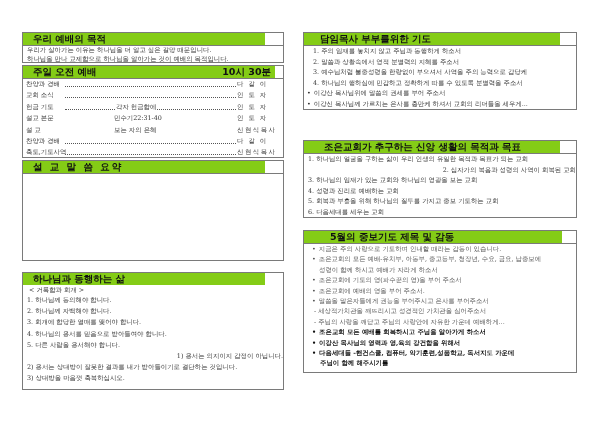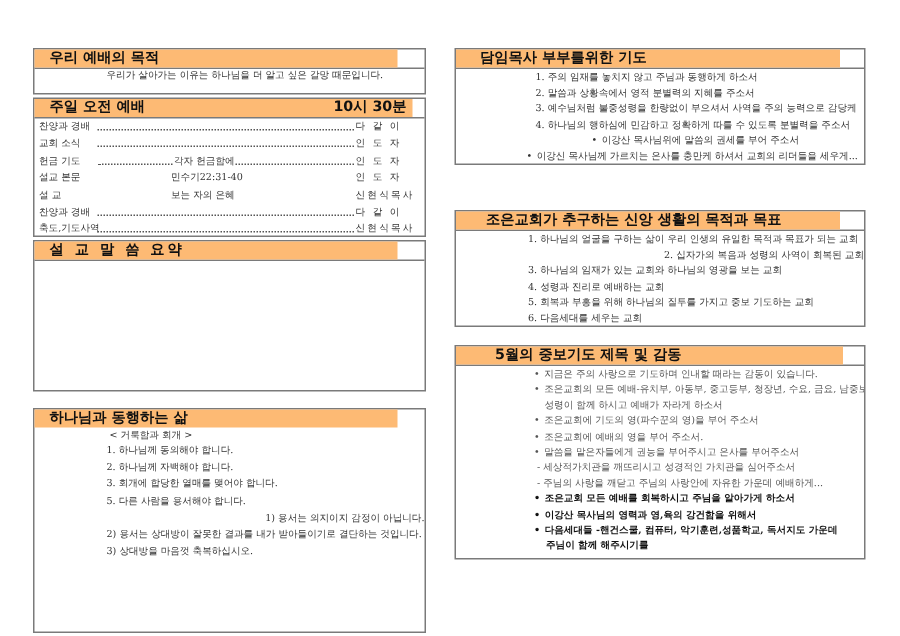--- a/index.html
+++ b/index.html
@@ -5,21 +5,21 @@
   * { box-sizing: border-box; margin: 0; padding: 0; }
   html, body { width: 600px; height: 424px; background: #ffffff; overflow: hidden; }
   body { position: relative; font-family: "DejaVu Serif", "Liberation Serif", serif; color: #222; }
   .box {
     position: absolute;
     border: 1px solid #7a7a7a;
     background: #fff;
   }
   .hdr {
     height: 12px;
-    background: #fdba74;
+    background: #84cc16;
     margin-right: 18px;
     font-family: "DejaVu Sans", "Liberation Sans", sans-serif;
     font-weight: bold;
     font-size: 9.5px;
     line-height: 12px;
     color: #111;
     padding-left: 10px;
     white-space: nowrap;
     position: relative;
   }
@@ -27,21 +27,20 @@
   .hdr .right { position: absolute; right: 4px; top: 0; }
   .rule { border-top: 1px solid #7a7a7a; }
   .line {
     font-size: 6.4px;
     line-height: 10.4px;
     height: 10.4px;
     white-space: nowrap;
     overflow: hidden;
     padding-left: 4px;
     color: #333;
-    margin-left: 44px;
   }
   .bold { font-weight: bold; color: #111; }
   .row {
     display: flex;
     font-size: 6.4px;
     line-height: 11.4px;
     height: 11.4px;
     padding: 0 6px 0 3px;
     white-space: nowrap;
     color: #333;
@@ -54,20 +53,21 @@
   .bullet::before { content: "•"; margin-right: 3px; }
   .sumitem { font-size: 6.4px; padding-left: 4px; position: absolute; left: 0; color: #333; }
 </style>
 </head>
 <body>
 
 <div class="box" style="left:22px; top:32px; width:262px; height:31px;">
   <div class="hdr">우리 예배의 목적</div>
   <div class="rule"></div>
   <div class="line" style="line-height:9px;height:9px;">우리가 살아가는 이유는 하나님을 더 알고 싶은 갈망 때문입니다.</div>
+  <div class="line" style="line-height:9px;height:9px;">하나님을 만나 교제함으로 하나님을 알아가는 것이 예배의 목적입니다.</div>
 </div>
 
 <div class="box" style="left:22px; top:65px; width:262px; height:93px;">
   <div class="hdr wide">
     <span>주일 오전 예배</span>
     <span class="right">10시 30분</span>
   </div>
   <div class="rule"></div>
   <div id="service-order">
       <div class="row">
@@ -112,43 +112,44 @@
         <span class="end">신현식목사</span>
       </div>
     </div>
 </div>
 
 <div class="box" style="left:22px; top:160px; width:262px; height:101px;">
   <div class="hdr" style="letter-spacing:2px;">설 교 말 씀 요약</div>
   <div class="rule"></div>
 </div>
 
-<div class="box" style="left:22px; top:272px; width:262px; height:150px;">
+<div class="box" style="left:22px; top:272px; width:262px; height:118px;">
   <div class="hdr">하나님과 동행하는 삶</div>
   <div class="line" style="line-height:10px;height:10px;padding-left:6px;">&lt; 거룩함과 회개 &gt;</div>
   <div id="walk-items">
       <div class="line" style="line-height:11.2px;height:11.2px;">1. 하나님께 동의해야 합니다.</div>
       <div class="line" style="line-height:11.2px;height:11.2px;">2. 하나님께 자백해야 합니다.</div>
       <div class="line" style="line-height:11.2px;height:11.2px;">3. 회개에 합당한 열매를 맺어야 합니다.</div>
+      <div class="line" style="line-height:11.2px;height:11.2px;">4. 하나님의 용서를 믿음으로 받아들여야 합니다.</div>
       <div class="line" style="line-height:11.2px;height:11.2px;">5. 다른 사람을 용서해야 합니다.</div>
       <div class="line" style="line-height:11.2px;height:11.2px;text-align:right;"> 1) 용서는 의지이지 감정이 아닙니다.</div>
       <div class="line" style="line-height:11.2px;height:11.2px;"> 2) 용서는 상대방이 잘못한 결과를 내가 받아들이기로 결단하는 것입니다.</div>
       <div class="line" style="line-height:11.2px;height:11.2px;"> 3) 상대방을 마음껏 축복하십시오.</div>
     </div>
 </div>
 
 <div class="box" style="left:303px; top:32px; width:274px; height:78px;">
   <div class="hdr" style="margin-right:16px;padding-left:16px;">담임목사 부부를위한 기도</div>
   <div class="rule"></div>
   <div id="pastor-items">
       <div class="line" style="line-height:10.6px;height:10.6px;padding-left:9px;">1. 주의 임재를 놓치지 않고 주님과 동행하게 하소서</div>
       <div class="line" style="line-height:10.6px;height:10.6px;padding-left:9px;">2. 말씀과 상황속에서 영적 분별력의 지혜를 주소서</div>
       <div class="line" style="line-height:10.6px;height:10.6px;padding-left:9px;">3. 예수님처럼 불중성령을 한량없이 부으셔서 사역을 주의 능력으로 감당케</div>
       <div class="line" style="line-height:10.6px;height:10.6px;padding-left:9px;">4. 하나님의 행하심에 민감하고 정확하게 따를 수 있도록 분별력을 주소서</div>
-      <div class="line bullet" style="line-height:10.6px;height:10.6px;padding-left:3px;text-align:center;">이강산 목사님위에 말씀의 권세를 부어 주소서</div>
+      <div class="line bullet" style="line-height:10.6px;height:10.6px;padding-left:3px;">이강산 목사님위에 말씀의 권세를 부어 주소서</div>
       <div class="line bullet" style="line-height:10.6px;height:10.6px;padding-left:3px;">이강신 목사님께 가르치는 은사를 충만케 하셔서 교회의 리더들을 세우게...</div>
     </div>
 </div>
 
 <div class="box" style="left:303px; top:140px; width:274px; height:78px;">
   <div class="hdr" style="margin-right:16px;padding-left:20px;">조은교회가 추구하는 신앙 생활의 목적과 목표</div>
   <div class="rule"></div>
   <div id="goal-items">
       <div class="line" style="line-height:10.6px;height:10.6px;padding-left:4px;">1. 하나님의 얼굴을 구하는 삶이 우리 인생의 유일한 목적과 목표가 되는 교회</div>
       <div class="line" style="line-height:10.6px;height:10.6px;padding-left:4px;text-align:right;">2. 십자가의 복음과 성령의 사역이 회복된 교회</div>

